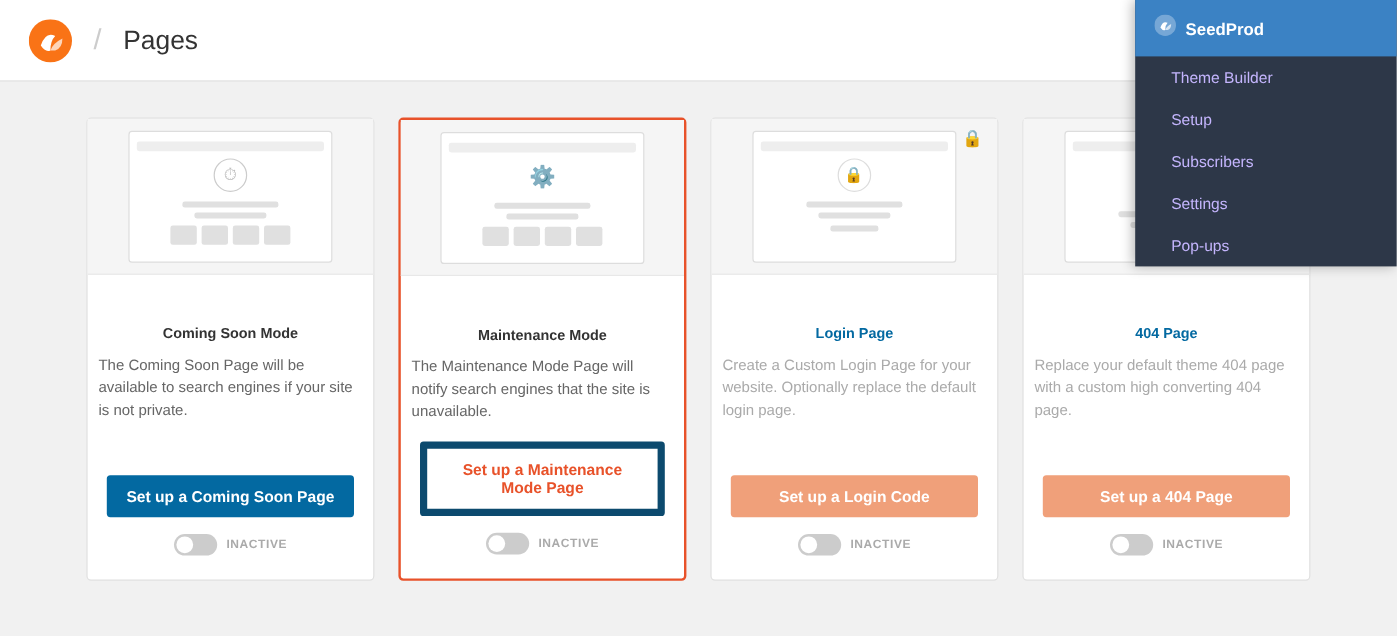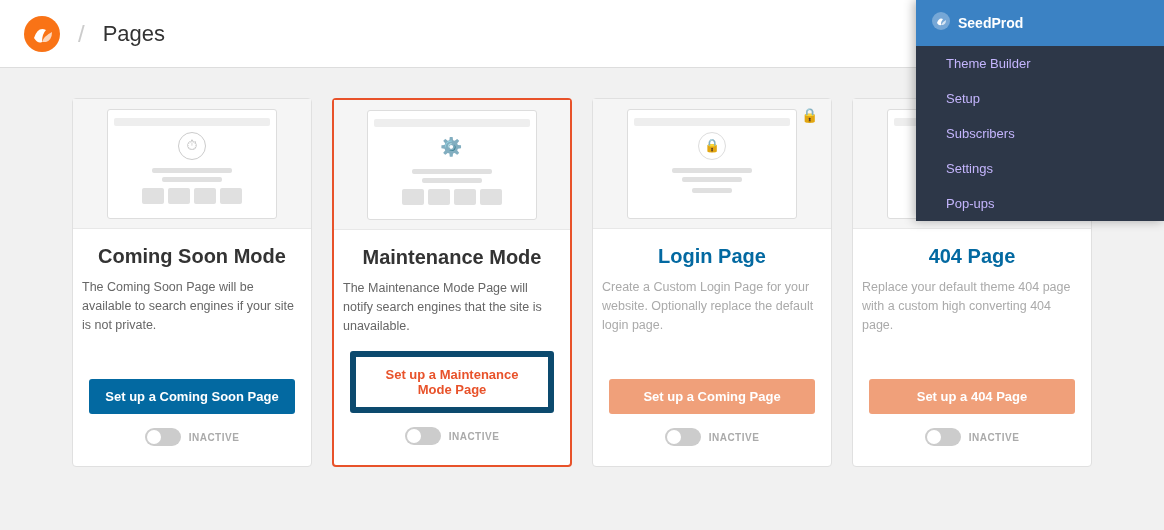--- a/index.html
+++ b/index.html
@@ -147,25 +147,26 @@
       height: 36px;
       display: flex;
       align-items: center;
       justify-content: center;
       color: #bbb;
       font-size: 22px;
       margin-bottom: 4px;
     }
 
     .card-title {
-      font-size: 20px;
+      font-size: 12px;
       font-weight: 700;
       color: #333;
       margin-bottom: 10px;
       text-align: center;
+      margin-top: 26px;
     }
     .card-title.muted { color: #0369a1; font-weight: 700; }
 
     .card-desc {
       font-size: 12.5px;
       color: #666;
       line-height: 1.5;
       padding: 0 9px;
       margin-bottom: 16px;
       flex: 1;
@@ -222,21 +223,21 @@
       color: #aaa;
       letter-spacing: 0.5px;
       text-transform: uppercase;
     }
 
     
     .navbar {
       position: absolute;
       top: 0;
       right: 0;
-      width: 248px;
+      width: 218px;
       background: #2d3748;
       z-index: 100;
       box-shadow: -2px 0 10px rgba(0,0,0,0.3);
     }
     .navbar-header {
       background: #3b82c4;
       padding: 12px 16px;
       display: flex;
       align-items: center;
       gap: 8px;
@@ -353,21 +354,21 @@
         <div class="browser-content">
           <div class="browser-icon-area" style="font-size:13px; border-color:#ddd;">🔒</div>
           <div class="browser-line short"></div>
           <div class="browser-line shorter"></div>
           <div class="browser-line" style="width:40px; margin-top:2px;"></div>
         </div>
       </div>
     </div>
     <div class="card-title muted">Login Page</div>
     <div class="card-desc muted">Create a Custom Login Page for your website. Optionally replace the default login page.</div>
-    <button class="btn-orange muted">Set up a Coming Page</button>
+    <button class="btn-orange muted">Set up a Login Code</button>
     <div class="toggle-row">
       <div class="toggle"></div>
       <span class="toggle-label">INACTIVE</span>
     </div>
   </div>
 
   <div class="card">
     <div class="card-preview">
       <div class="browser-mockup">
         <div class="browser-bar"></div>

